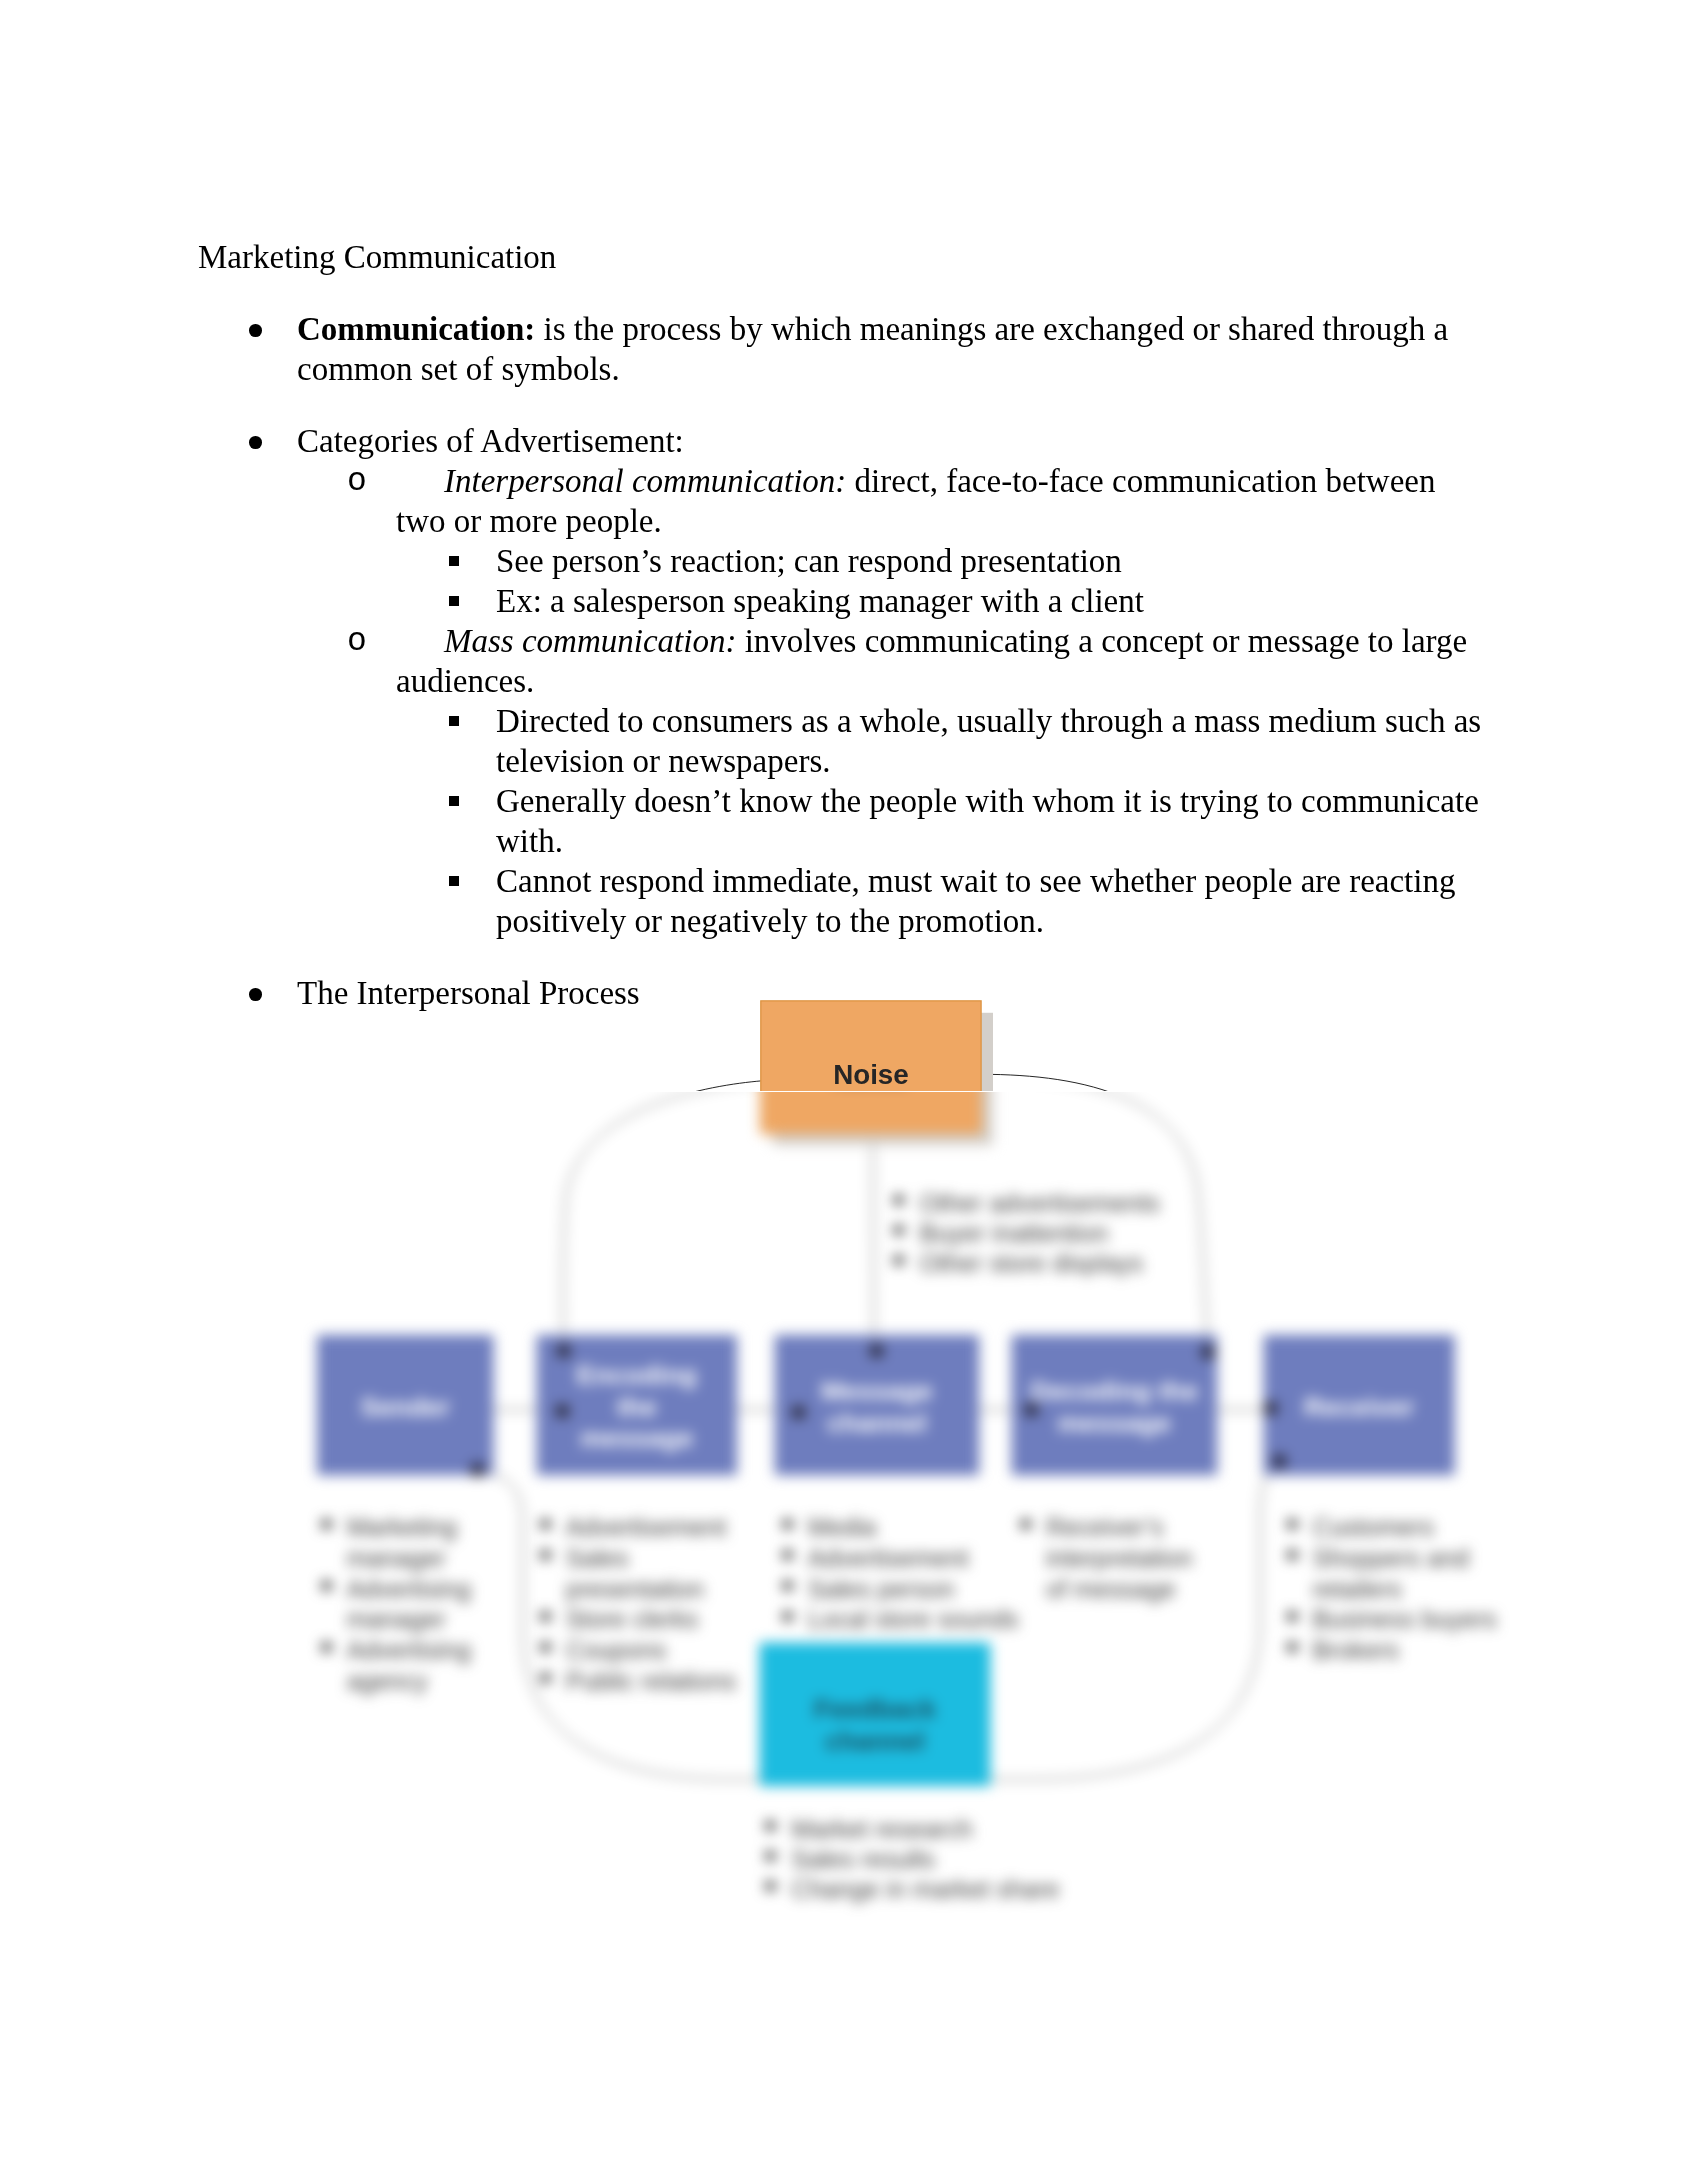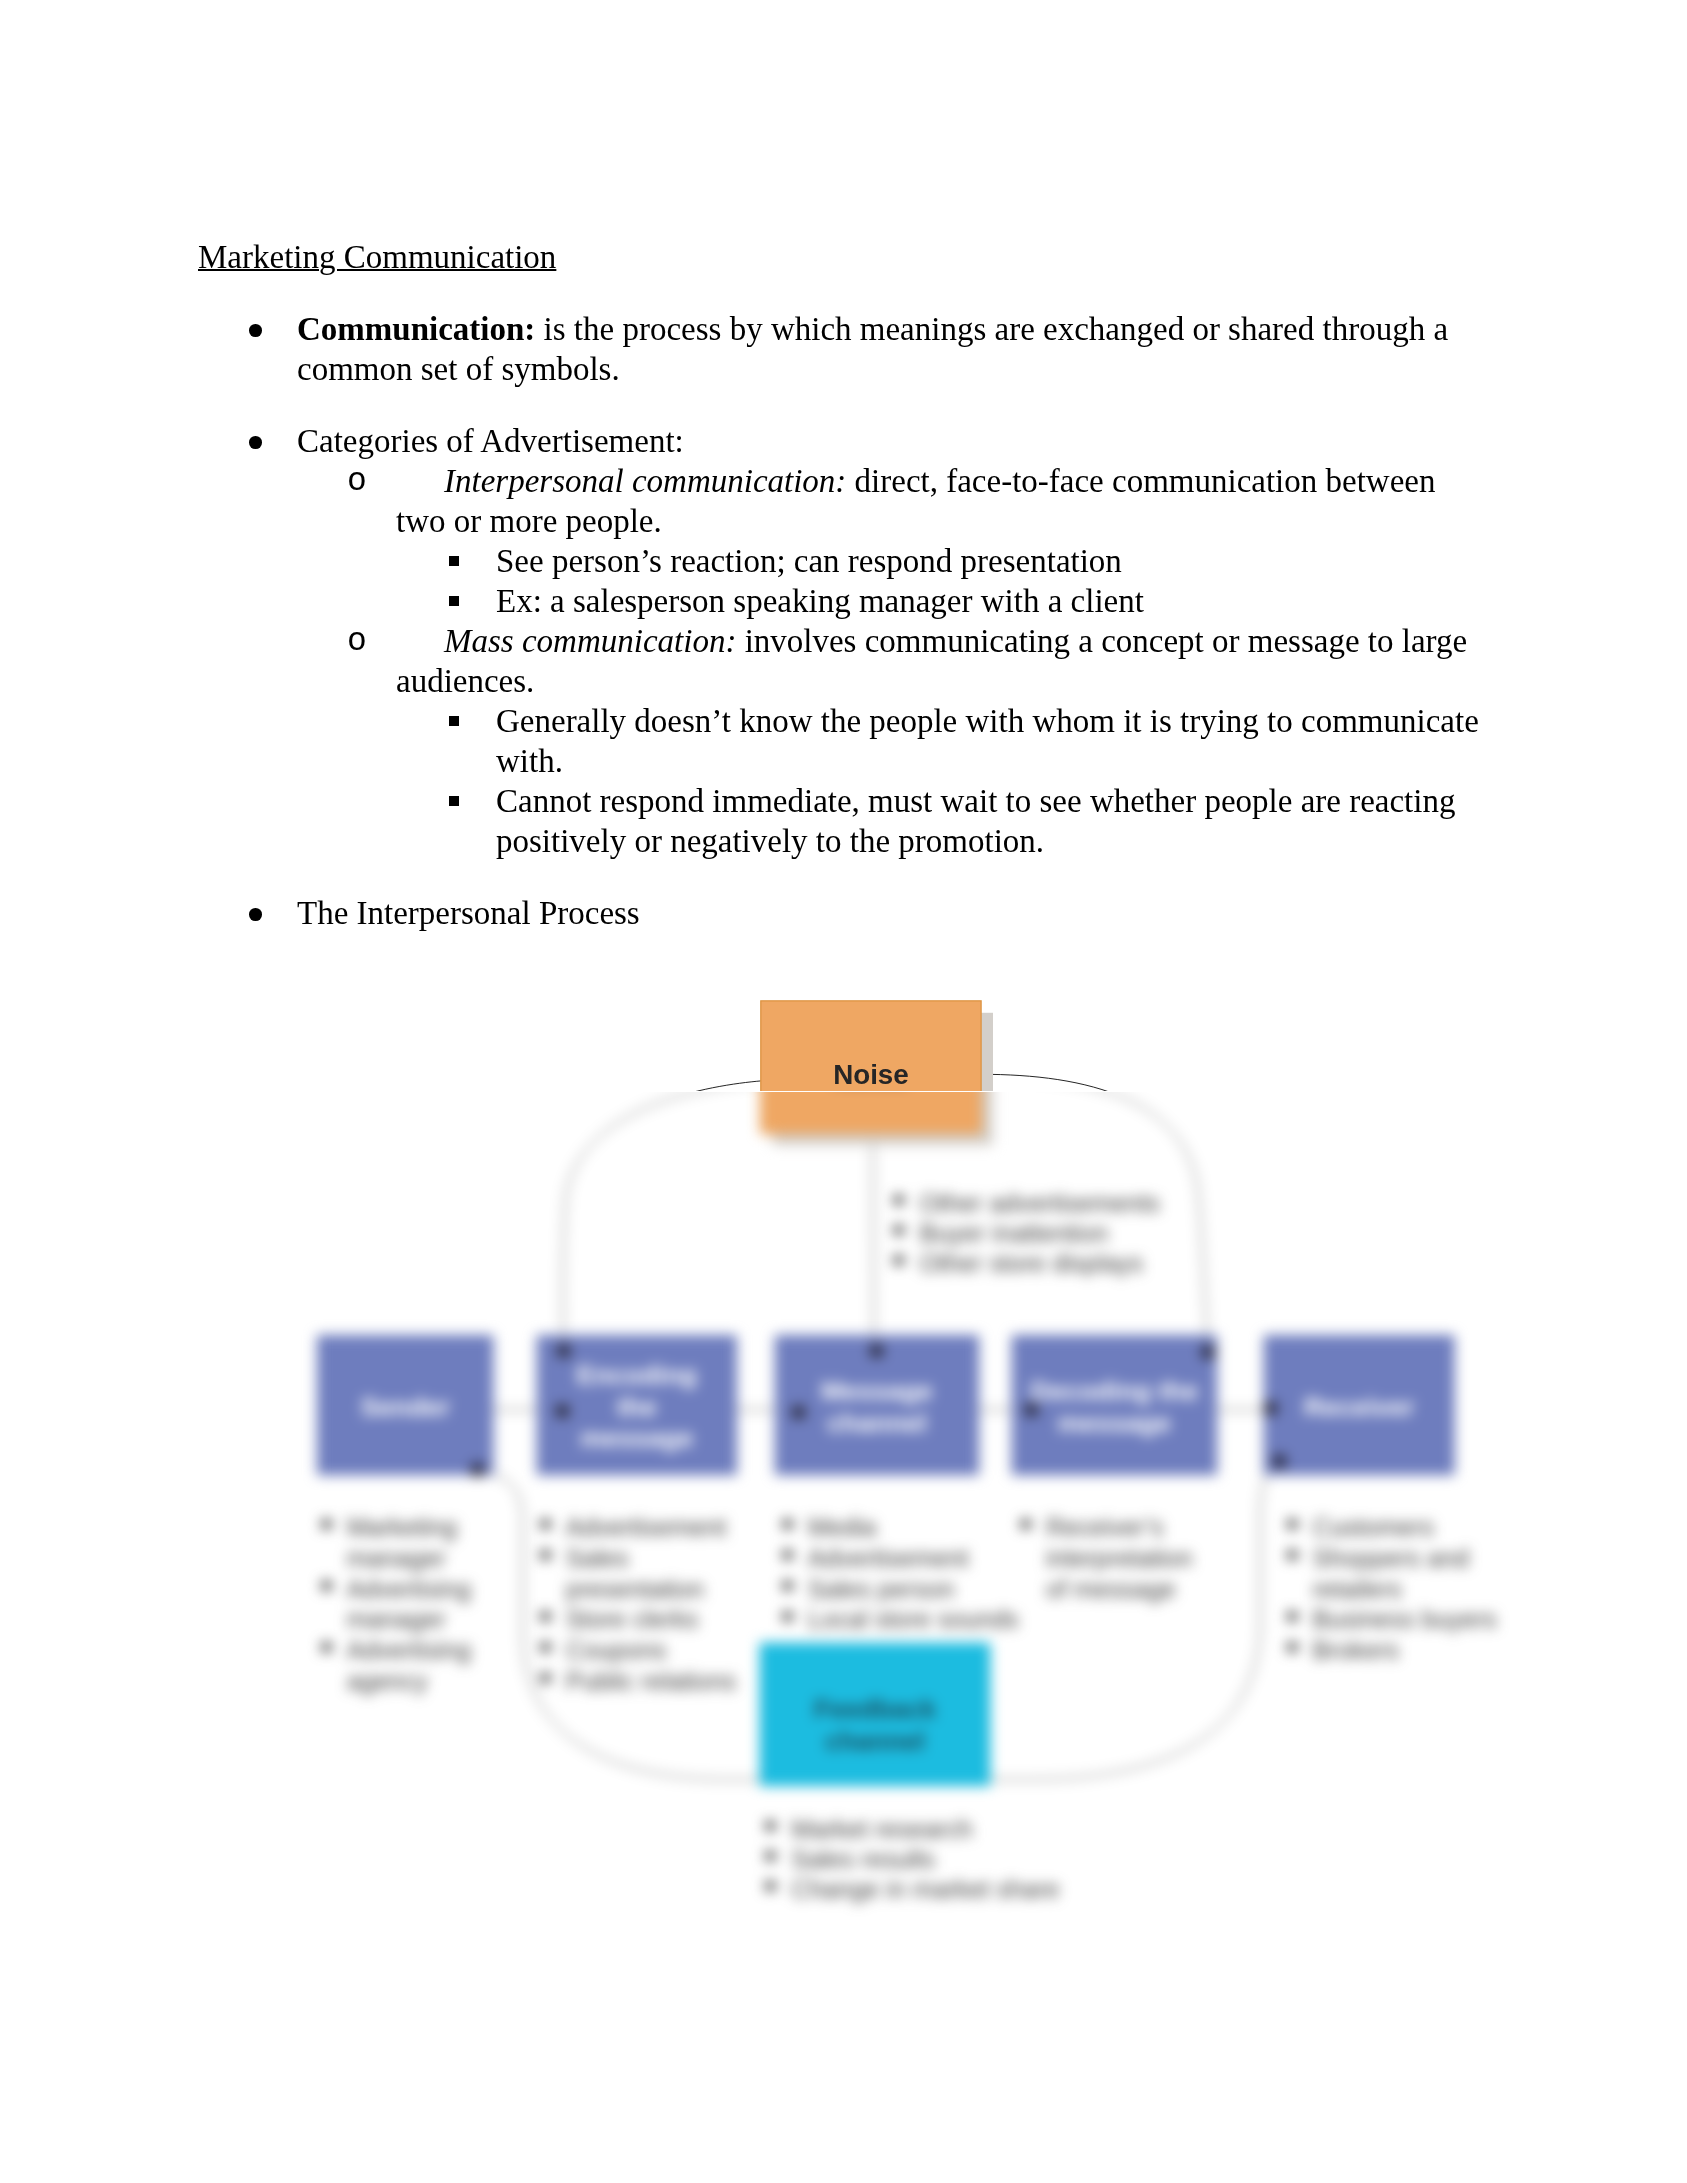--- a/index.html
+++ b/index.html
@@ -7,21 +7,21 @@
   .page{position:relative;width:1687px;height:2183px;background:#fff;overflow:hidden;
         font-family:"Liberation Serif",serif;}
   
   .doc{position:absolute;left:198px;top:237px;width:1290px;
        font-size:33px;line-height:40px;color:#000;}
   .li{position:relative;}
   .li.lvl0{padding-left:0;}
   .li.lvl1{padding-left:99px;margin-top:32px;}
   .li.lvl2{padding-left:198px;}
   .li.lvl3{padding-left:298px;}
-  .u{text-decoration:underline;text-underline-offset:1.3px;text-decoration-thickness:2px;}
+  .u{text-underline-offset:1.3px;text-decoration-thickness:2px;}
   .b{font-weight:bold;}
   .i{font-style:italic;margin-left:48px;}
   .mk{position:absolute;}
   .mk-dot{left:51px;top:15px;width:12.6px;height:12.6px;border-radius:50%;background:#000;}
   .mk-o{left:149px;top:1.3px;font-family:"Liberation Mono",monospace;font-size:33px;line-height:40px;color:#000;}
   .mk-sq{left:251px;top:15px;width:10.3px;height:10.3px;background:#000;}
   
   .fig{position:absolute;left:0;top:0;width:1687px;height:2183px;}
   .fig-blur{filter:blur(6.6px);clip-path:inset(1092px 0 0 0);}
   .fig-sharp{clip-path:inset(0 0 1092px 0);}
@@ -37,20 +37,21 @@
 
 <div class="page">
   <div class="doc">
     <div class="li lvl0"><span class="u">Marketing Communication</span></div>
     <div class="li lvl1"><span class="mk mk-dot"></span><span class="b">Communication:</span><span> is the process by which meanings are exchanged or shared through a common set of symbols.</span></div>
     <div class="li lvl1"><span class="mk mk-dot"></span><span>Categories of Advertisement:</span></div>
     <div class="li lvl2"><span class="mk mk-o">o</span><span class="i">Interpersonal communication:</span><span> direct, face-to-face communication between two or more people.</span></div>
     <div class="li lvl3"><span class="mk mk-sq"></span><span>See person’s reaction; can respond presentation</span></div>
     <div class="li lvl3"><span class="mk mk-sq"></span><span>Ex: a salesperson speaking manager with a client</span></div>
     <div class="li lvl2"><span class="mk mk-o">o</span><span class="i">Mass communication:</span><span> involves communicating a concept or message to large audiences.</span></div>
+    <div class="li lvl3"><span class="mk mk-sq"></span><span>Directed to consumers as a whole, usually through a mass medium such as television or newspapers.</span></div>
     <div class="li lvl3"><span class="mk mk-sq"></span><span>Generally doesn’t know the people with whom it is trying to communicate with.</span></div>
     <div class="li lvl3"><span class="mk mk-sq"></span><span>Cannot respond immediate, must wait to see whether people are reacting positively or negatively to the promotion.</span></div>
     <div class="li lvl1"><span class="mk mk-dot"></span><span>The Interpersonal Process</span></div>
   </div>
 
   <div class="fig fig-blur" id="figBlur">
     <svg class="diagram" viewBox="0 0 2550 3300">
 
       <path fill="none" stroke="#000" stroke-width="1.3" d="M722,2222 C772,2232 790,2252 790,2300 L790,2470 C790,2612 902,2690 1100,2690 L1560,2690 C1790,2690 1905,2604 1905,2452 L1905,2286 C1905,2242 1918,2216 1934,2210"></path>
       <path fill="none" stroke="#000" stroke-width="1.3" d="M1150,1634 C1080,1640 875,1670 855,1810 C851,1870 849,1950 852,2040"></path>

